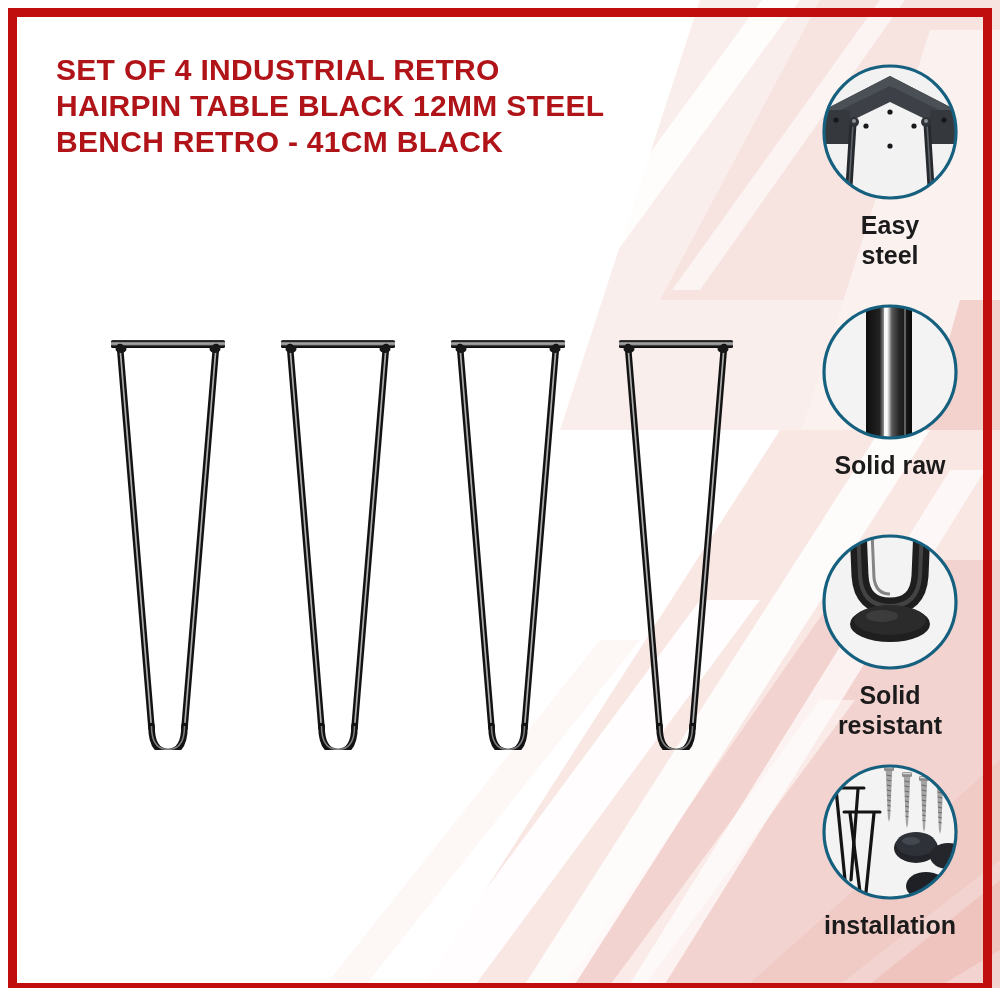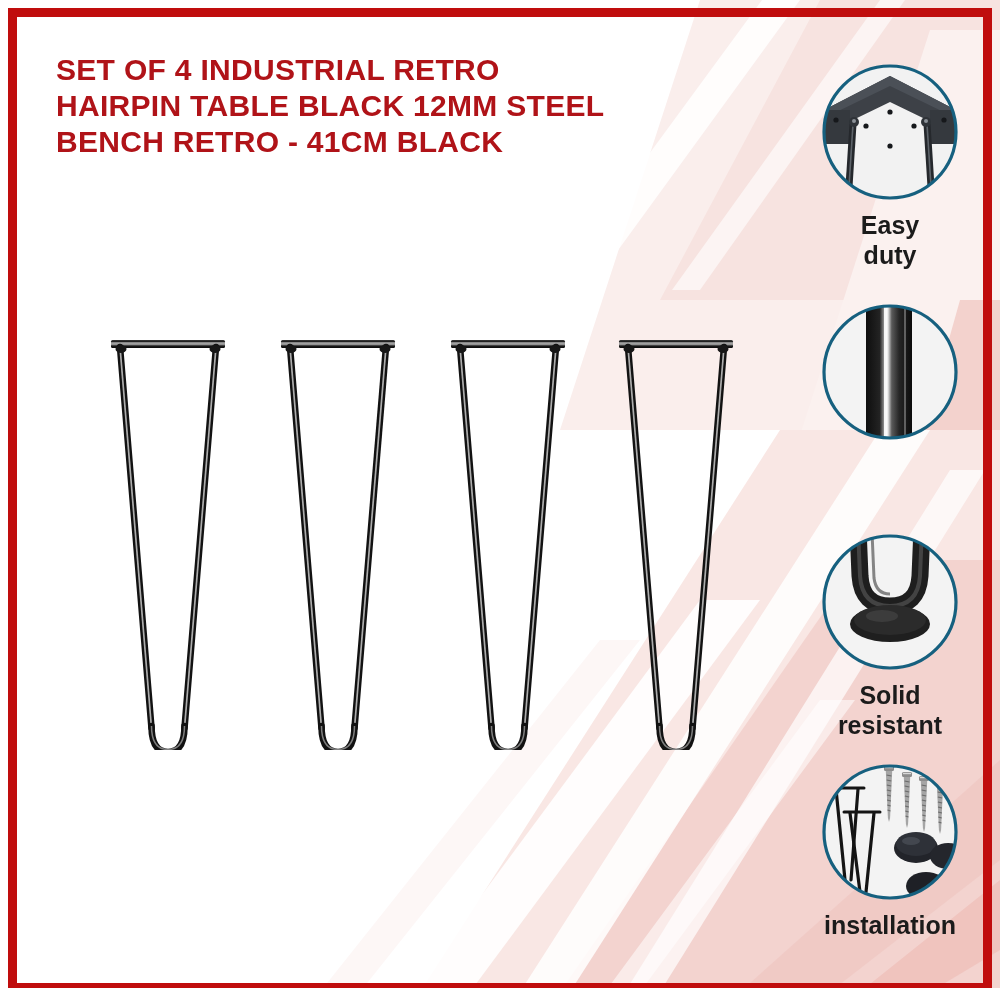--- a/index.html
+++ b/index.html
@@ -224,21 +224,21 @@
             <circle cx="34" cy="60" r="5" fill="#2f3338"></circle>
             <circle cx="106" cy="60" r="5" fill="#2f3338"></circle>
             <circle cx="34" cy="59" r="2" fill="#8b9197"></circle>
             <circle cx="106" cy="59" r="2" fill="#8b9197"></circle>
           </g>
           <circle cx="70" cy="70" r="66" fill="none" stroke="#16607f" stroke-width="3.2"></circle>
         </svg>
       </div>
       <div class="feature-label">
         <span class="lbl-line">Easy</span>
-        <span class="lbl-line">duty</span>
+        <span class="lbl-line">steel</span>
       </div>
     </div>
 
     <div class="feature-item" style="top:240px;">
       <div class="feature-circle">
         <svg viewBox="0 0 140 140" width="140" height="140">
           <defs>
             <clipPath id="clip2">
                 <circle cx="70" cy="70" r="66"></circle>
               </clipPath>
@@ -255,20 +255,21 @@
           <g clip-path="url(#clip2)">
             <rect x="0" y="0" width="140" height="140" fill="#f3f3f3"></rect>
             <rect x="46" y="-6" width="46" height="152" fill="url(#rodBig)"></rect>
             <rect x="64" y="-6" width="3" height="152" fill="#ffffff" opacity="0.9"></rect>
             <rect x="84" y="-6" width="2" height="152" fill="#9b9b9b" opacity="0.55"></rect>
           </g>
           <circle cx="70" cy="70" r="66" fill="none" stroke="#16607f" stroke-width="3.2"></circle>
         </svg>
       </div>
       <div class="feature-label">
+        <span class="lbl-line">Solid raw</span>
       </div>
     </div>
 
     <div class="feature-item" style="top:470px;">
       <div class="feature-circle">
         <svg viewBox="0 0 140 140" width="140" height="140">
           <defs>
             <clipPath id="clip3">
                 <circle cx="70" cy="70" r="66"></circle>
               </clipPath>

